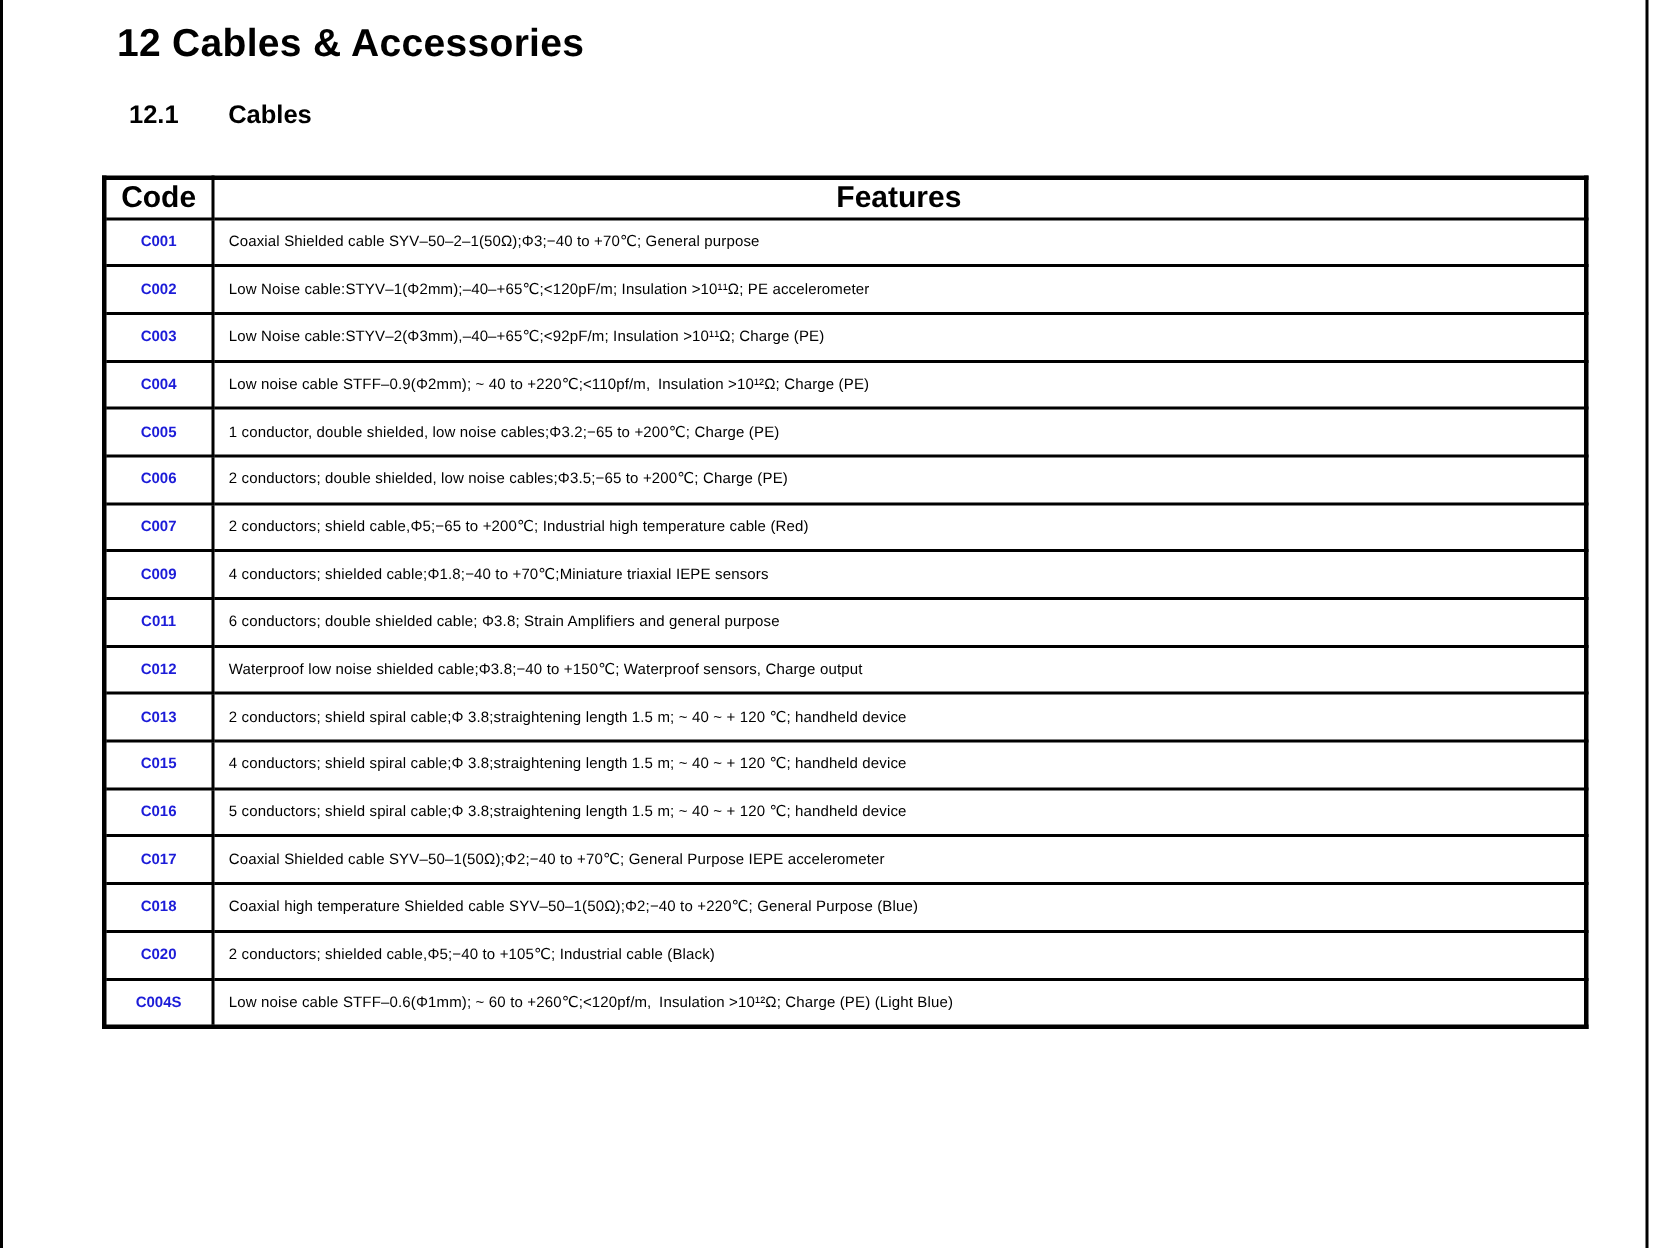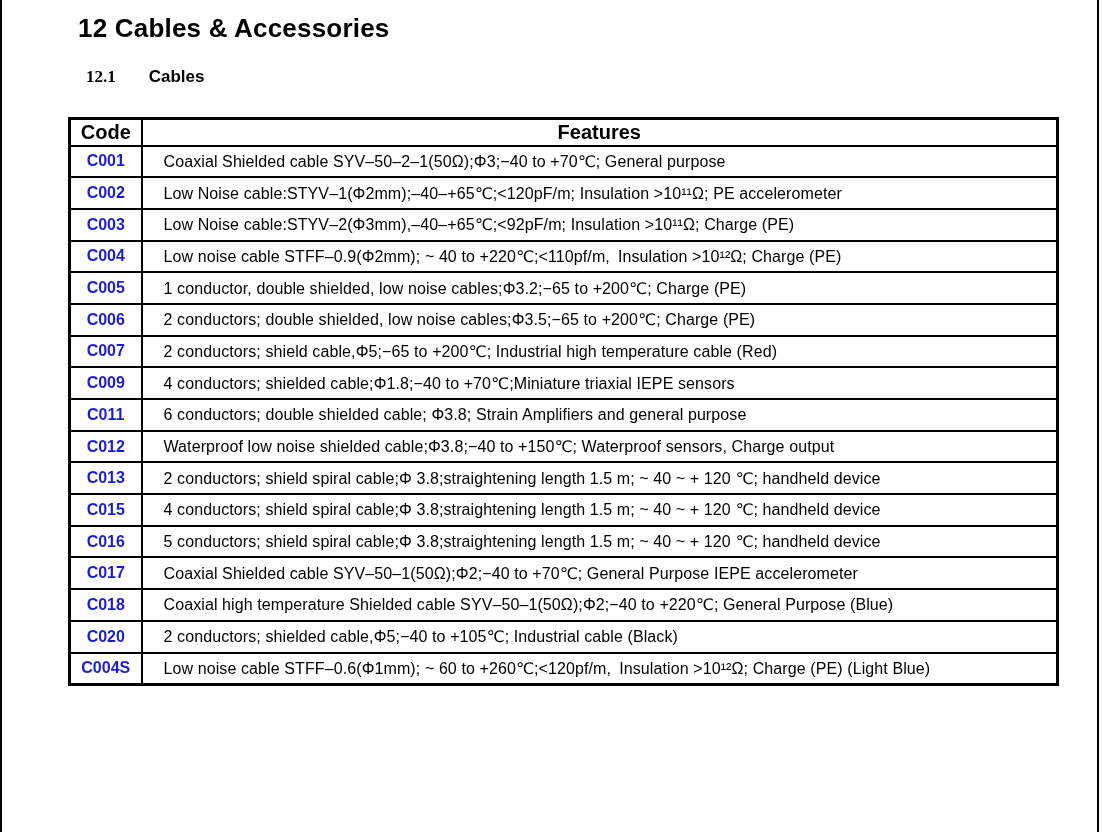--- a/index.html
+++ b/index.html
@@ -19,51 +19,51 @@
   .edge-right { left: 1097px; }
 
   .section-title {
     position: absolute; left: 78px; top: 13px;
     font-size: 26px; font-weight: bold; letter-spacing: 0.2px;
   }
   .subsection-title {
     position: absolute; left: 86px; top: 67px;
     font-size: 17px; font-weight: bold;
   }
-  .subsection-title .num { display: inline-block; margin-right: 33px; font-family: Liberation Serif, serif; }
+  .subsection-title .num { display: inline-block; margin-right: 33px; }
 
   table.cables {
     position: absolute; left: 68px; top: 117px;
     width: 991px;
     border-collapse: collapse;
     table-layout: fixed;
   }
   table.cables, table.cables th, table.cables td {
     border: 2px solid #000;
   }
   table.cables { border-width: 3px; }
   th {
     height: 27px;
     font-size: 20px; font-weight: bold; text-align: center;
     vertical-align: middle;
   }
   td {
     height: 31.7px;
-    font-size: 16px;
+    font-size: 10px;
     vertical-align: middle;
     white-space: nowrap;
     overflow: hidden;
   }
   col.code-col { width: 72px; }
   td.code {
     text-align: center;
     font-weight: bold;
     color: var(--code-color, #1c1cd8);
   }
-  td.features { padding-left: 21px; letter-spacing: 0.1px; }
+  td.features { padding-left: 10px; letter-spacing: 0.1px; }
 </style>
 </head>
 <body>
 
 <div>
   <div class="edge edge-left"></div>
   <div class="edge edge-right"></div>
 
   <div class="section-title">12 Cables &amp; Accessories</div>
 

